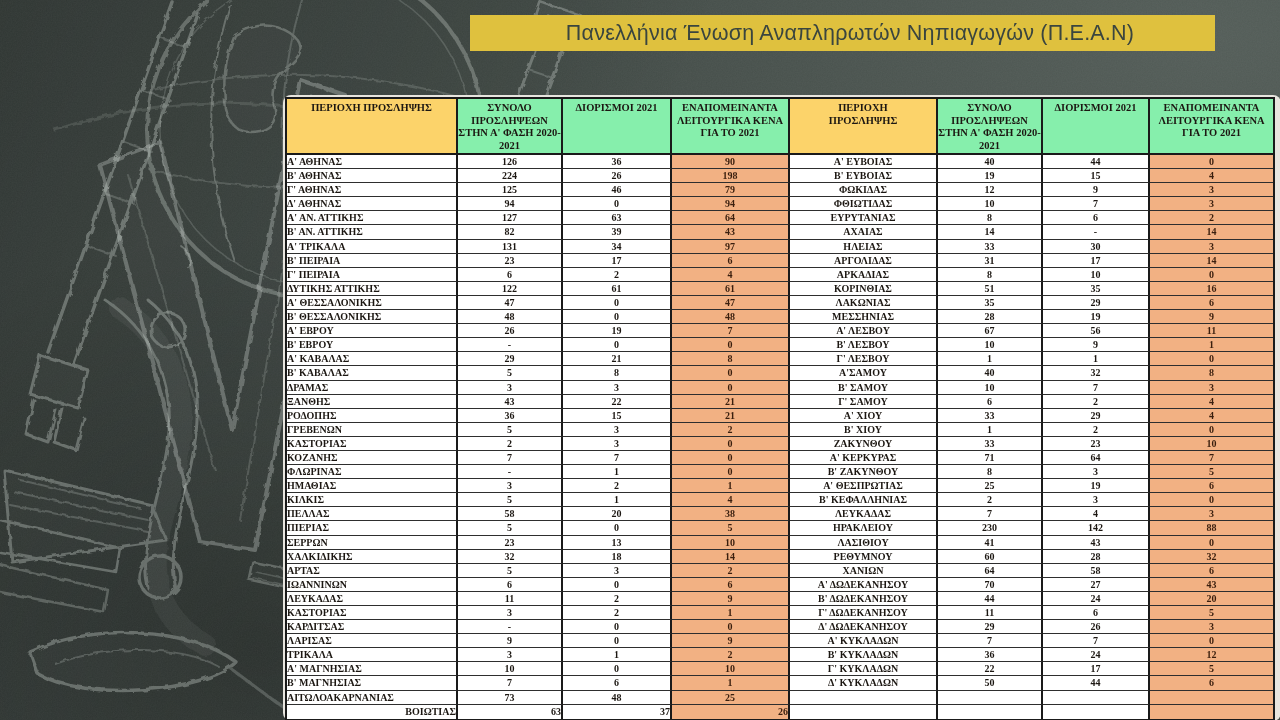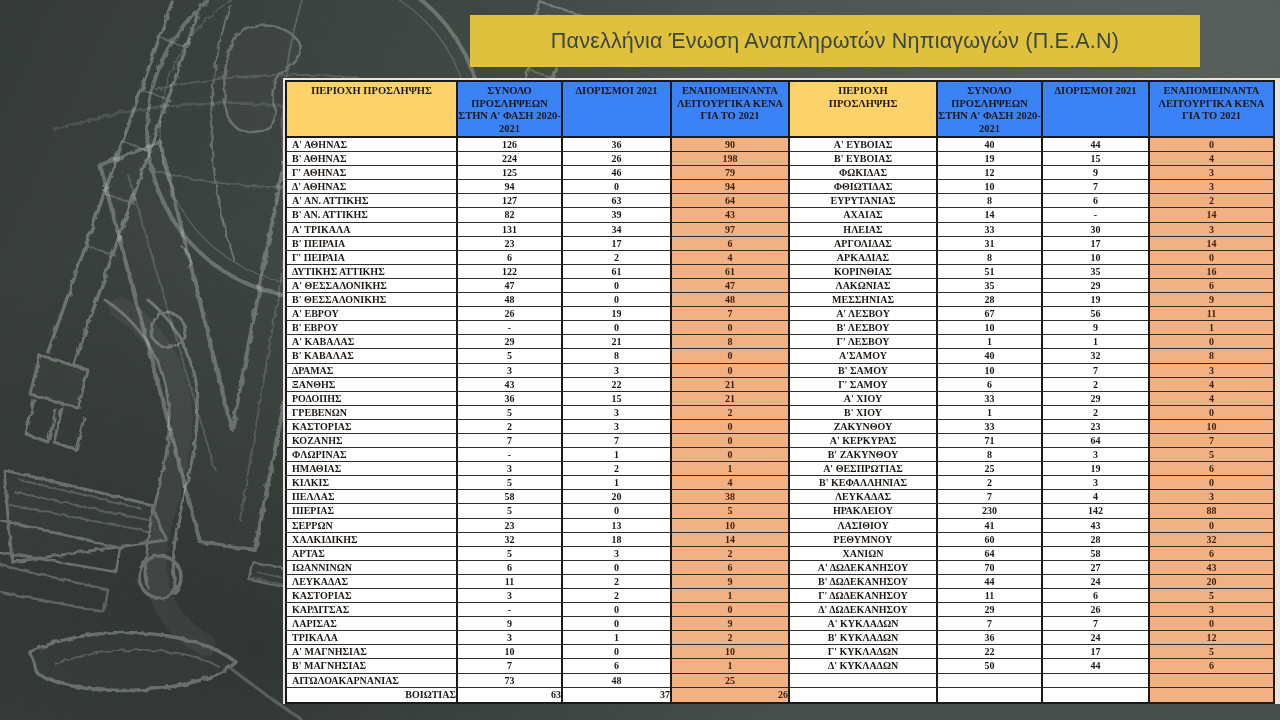--- a/index.html
+++ b/index.html
@@ -6,45 +6,45 @@
   body{width:1280px;height:720px;overflow:hidden;position:relative;
        font-family:"Liberation Sans", sans-serif;}
   .stage{position:absolute;inset:0;width:1280px;height:720px;overflow:hidden;
          background:
            radial-gradient(900px 700px at 20% 90%, rgba(0,0,0,.30), rgba(0,0,0,0) 60%),
            radial-gradient(1000px 600px at 95% 5%, rgba(255,255,255,.05), rgba(0,0,0,.12) 70%),
            linear-gradient(115deg, rgba(0,0,0,.28), rgba(0,0,0,0) 45%),
            var(--board,#4a544f);}
   .chalk{position:absolute;inset:0;z-index:1;}
   
-  .banner{position:absolute;left:470px;top:15px;width:730px;height:52px;z-index:3;
-          background:var(--banner-bg,#dfc13e);display:flex;align-items:center;justify-content:center;}
+  .banner{position:absolute;left:470px;top:15px;width:730px;height:36px;z-index:3;
+          background:var(--banner-bg,#dfc13e);display:flex;align-items:center;justify-content:center;padding-left:15px;}
   .banner span{color:var(--banner-text,#3a453f);font-size:21.5px;letter-spacing:.2px;}
   
-  .table-wrap{position:absolute;left:283px;top:78px;z-index:2;
+  .table-wrap{position:absolute;left:283px;top:95px;z-index:2;
               border-left:2px solid var(--edge-light,#e8e5df);
               border-top:2px solid var(--edge-light,#e8e5df);
-              border-right:6px solid var(--edge-light,#e8e5df);}
+              border-right:6px solid var(--edge-light,#e8e5df);border-radius:8px;}
   .tbl{border:2px solid var(--grid-dark,#1a1a1a);background:#fff;
        font-family:"Liberation Serif","DejaVu Serif",serif;font-weight:700;
        color:var(--text-dark,#1c1712);}
   .thead{display:flex;height:56px;}
   .trow{display:flex;height:14.1px;}
   .cell{box-sizing:border-box;border-right:2px solid var(--grid-dark,#1a1a1a);
         overflow:hidden;text-align:center;}
   .c0{width:171px}.c1{width:105px}.c2{width:109px}.c3{width:118px}
   .c4{width:148px}.c5{width:105px}.c6{width:107px}.c7{width:123px}
   .cell.c7{border-right:none;}
   .hcell{border-bottom:2px solid var(--grid-dark,#1a1a1a);padding-top:3px;
-         font-size:10.5px;line-height:12.5px;background:#3b82f6;}
+         font-size:10.5px;line-height:12.5px;background:#86efac;}
   .hyellow{background:var(--header-yellow,#fcd36a);}
   .hcell.c4{padding-left:20px;padding-right:20px;}
   .bcell{border-bottom:1px solid var(--row-line,#2e2e2e);
          font-size:10px;line-height:13px;background:#fff;}
-  .bcell.lname{text-align:left;padding-left:5px;}
+  .bcell.lname{text-align:left;}
   .bcell.orange{background:var(--cell-orange,#f2b183);color:var(--orange-text,#3a1f0e);}
   .trow:last-child .bcell{border-bottom:none;text-align:right;}
 </style>
 </head>
 <body>
 
 <div class="stage">
 
   <svg class="chalk" width="1280" height="720" viewBox="0 0 1280 720" xmlns="http://www.w3.org/2000/svg">
     <defs>

